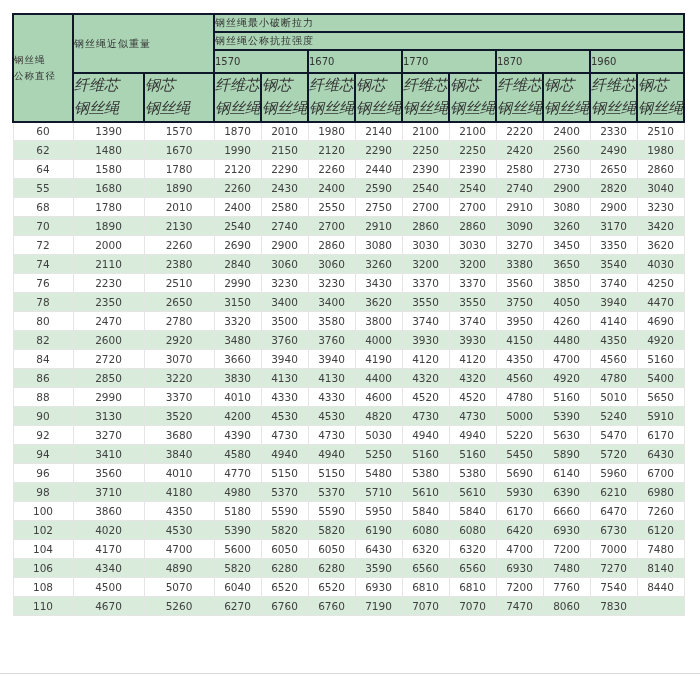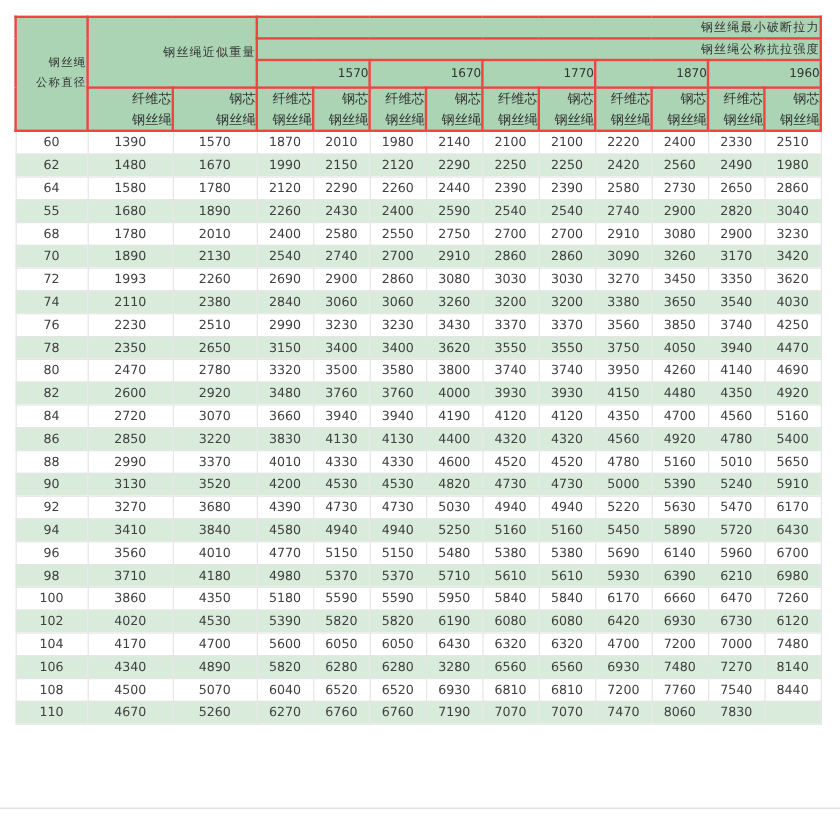--- a/index.html
+++ b/index.html
@@ -25,29 +25,29 @@
     border-top:1px solid var(--rule);
   }
   table.spec{
     position:absolute;left:12px;top:13px;
     width:671px;
     border-collapse:collapse;
     table-layout:fixed;
   }
   table.spec th{
     background:var(--header-bg);
-    border:2px solid #ef4444;
+    border:2px solid #0f172a;
     color:var(--header-text);
     font-weight:normal;
-    text-align:right;
+    text-align:left;
     vertical-align:middle;
   }
   th.title{font-size:10px;height:18px;letter-spacing:1px;}
   th.grade{font-size:10px;height:23px;}
-  th.sub{font-size:11px;height:31px;line-height:1.55;}
+  th.sub{font-size:15px;height:31px;line-height:1.55;font-style:italic;}
   th.pre{white-space:pre-line;}
   th.diam{font-size:9.5px;line-height:1.7;letter-spacing:1px;}
   table.spec td{
     border:1px solid var(--grid);
     color:var(--cell-text);
     font-size:10.5px;
     height:19px;
     text-align:center;
     vertical-align:middle;
     background:#ffffff;
@@ -205,21 +205,21 @@
           <td>2910</td>
           <td>2860</td>
           <td>2860</td>
           <td>3090</td>
           <td>3260</td>
           <td>3170</td>
           <td>3420</td>
         </tr>
         <tr>
           <td>72</td>
-          <td>1993</td>
+          <td>2000</td>
           <td>2260</td>
           <td>2690</td>
           <td>2900</td>
           <td>2860</td>
           <td>3080</td>
           <td>3030</td>
           <td>3030</td>
           <td>3270</td>
           <td>3450</td>
           <td>3350</td>
@@ -465,21 +465,21 @@
           <td>7000</td>
           <td>7480</td>
         </tr>
         <tr class="alt">
           <td>106</td>
           <td>4340</td>
           <td>4890</td>
           <td>5820</td>
           <td>6280</td>
           <td>6280</td>
-          <td>3280</td>
+          <td>3590</td>
           <td>6560</td>
           <td>6560</td>
           <td>6930</td>
           <td>7480</td>
           <td>7270</td>
           <td>8140</td>
         </tr>
         <tr>
           <td>108</td>
           <td>4500</td>

